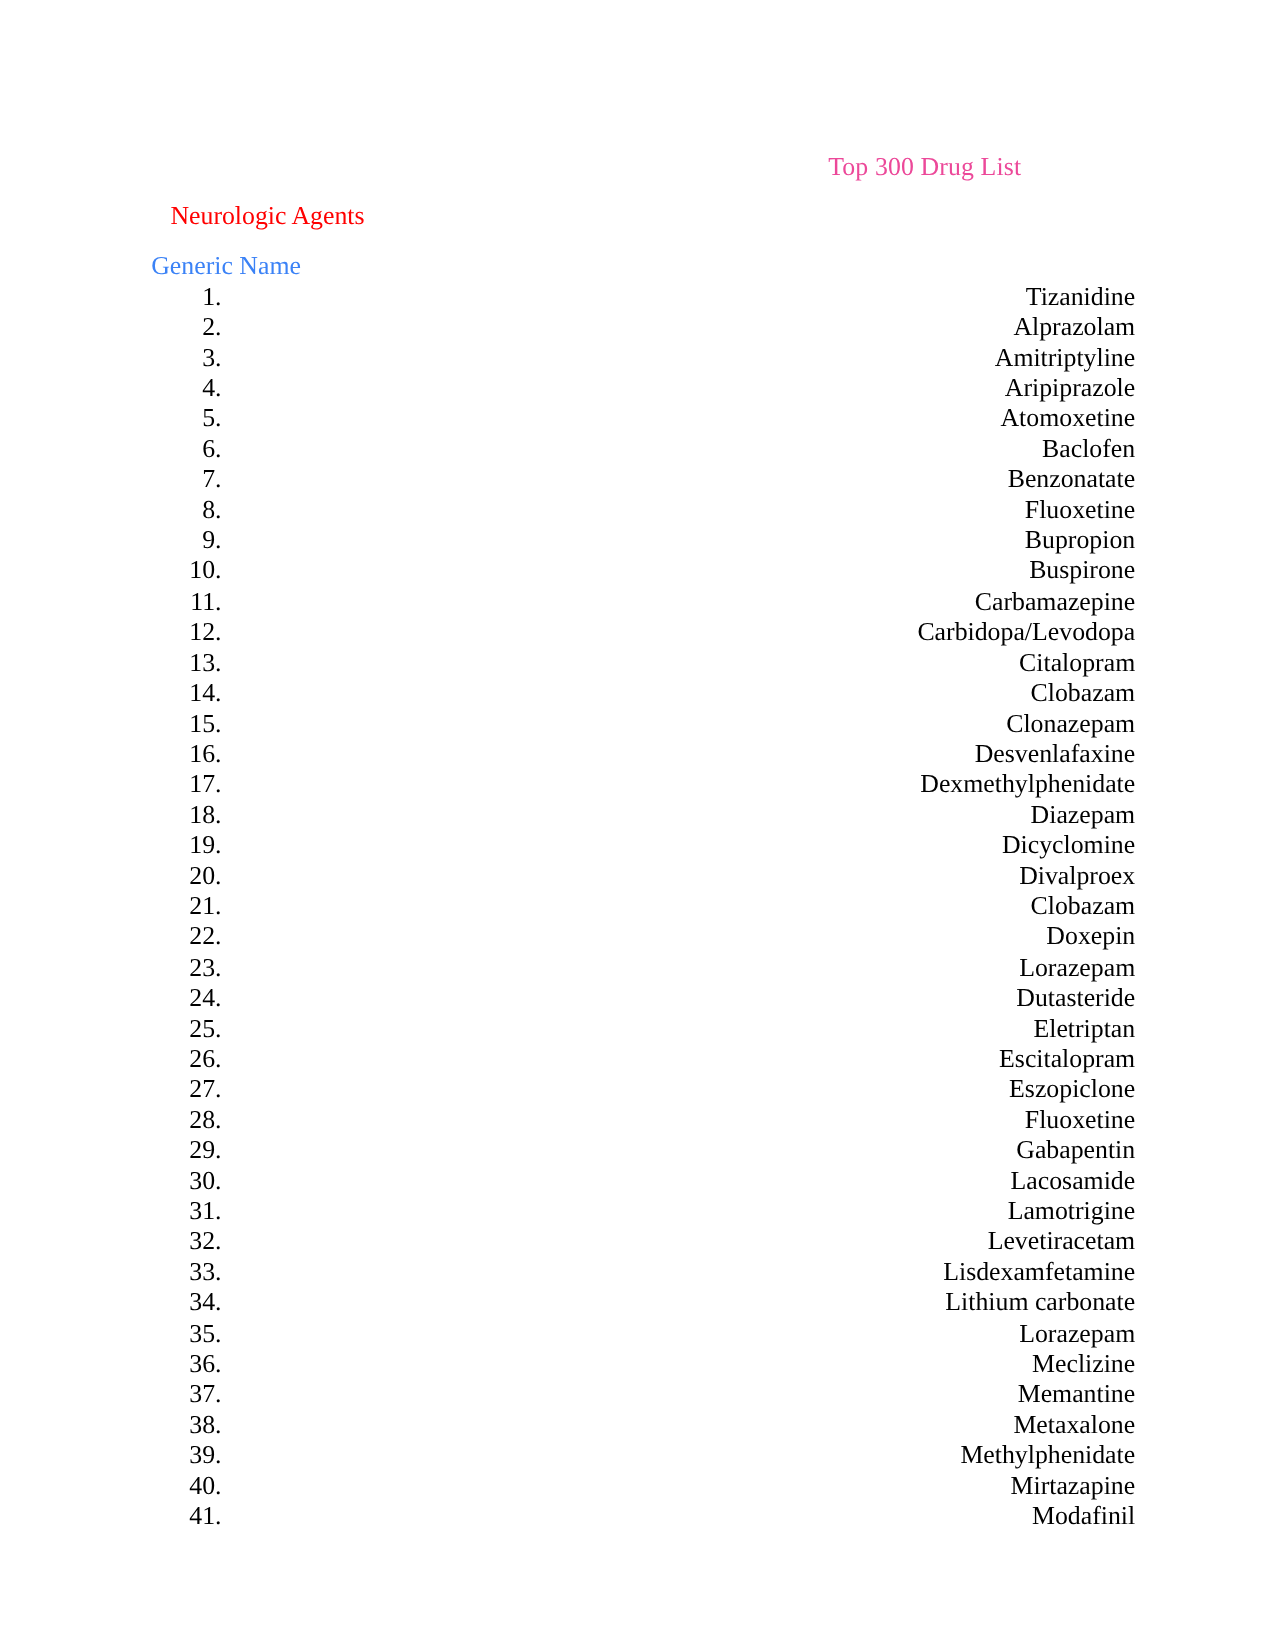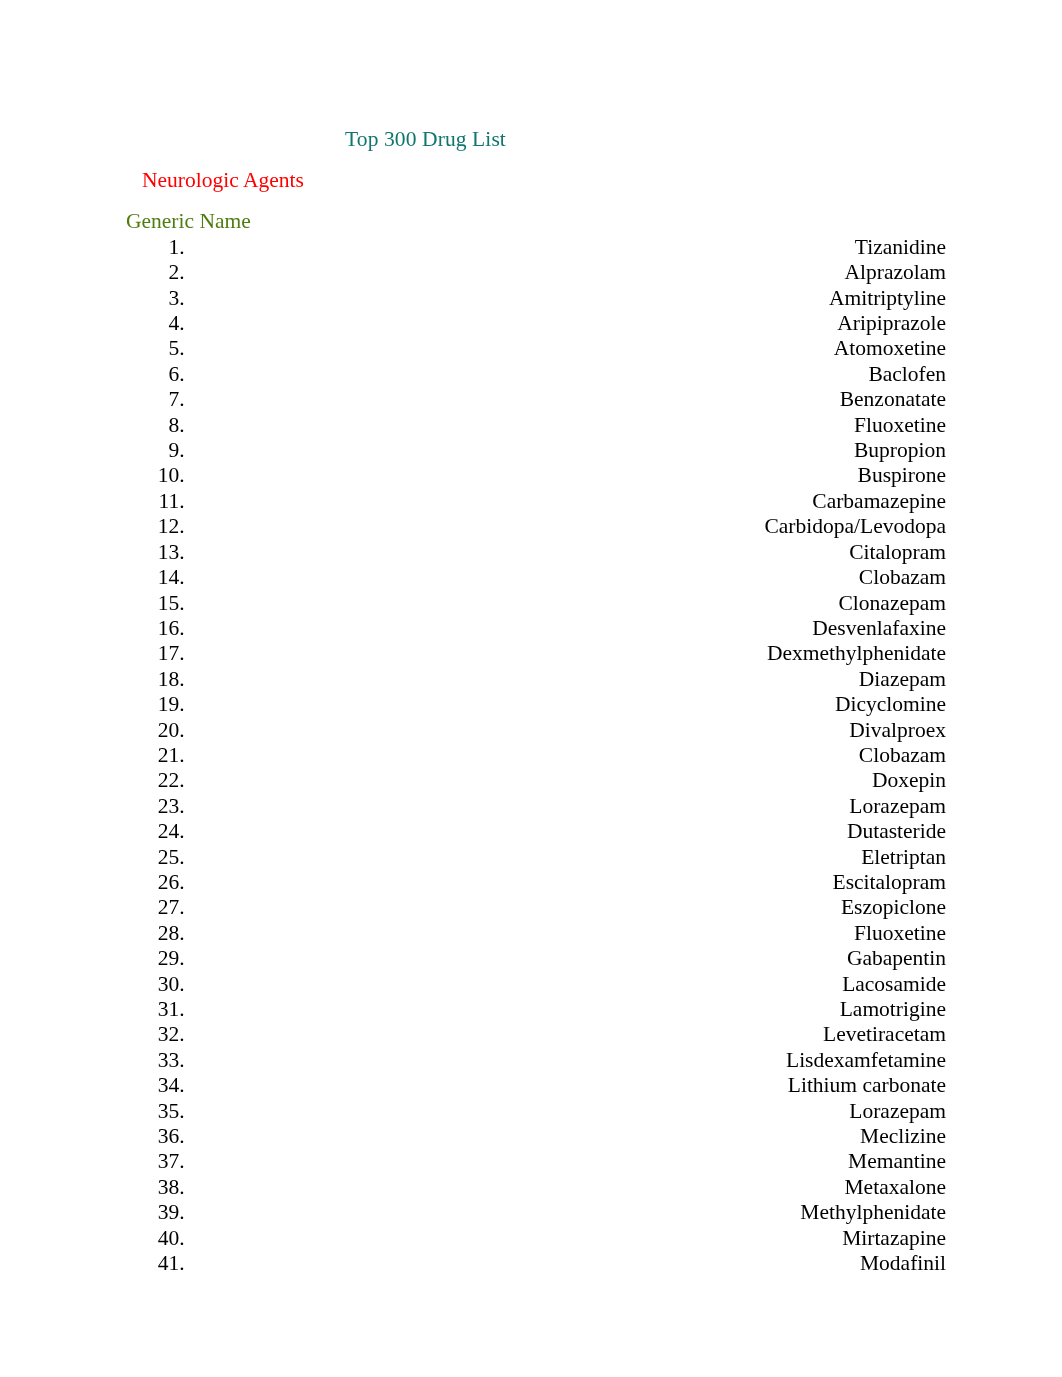--- a/index.html
+++ b/index.html
@@ -18,43 +18,43 @@
     height: 1377px;
     background: #ffffff;
     box-sizing: border-box;
     overflow: hidden;
   }
   .doc-title {
     position: absolute;
     top: 127px;
     left: 0;
     width: 851px;
-    text-align: center;
+    text-align: right;
     font-size: 21.5px;
     line-height: 25.4px;
-    color: #0f766e;
+    color: #ec4899;
     letter-spacing: 0.1px;
   }
   .body-block {
     position: absolute;
     top: 152px;
     left: 126px;
     width: 820px;
   }
   .section-heading {
     font-size: 21.5px;
     line-height: 25.4px;
     color: #ff0000;
     margin: 16px;
     white-space: nowrap;
   }
   .column-label {
     font-size: 21.5px;
     line-height: 25.4px;
-    color: #4d7c0f;
+    color: #3b82f6;
     margin: 0;
     white-space: nowrap;
   }
   ol.drug-list {
     list-style-position: outside;
     list-style-type: decimal;
     margin: 0;
     padding: 0 0 0 64px;
     text-align: right;
   }

